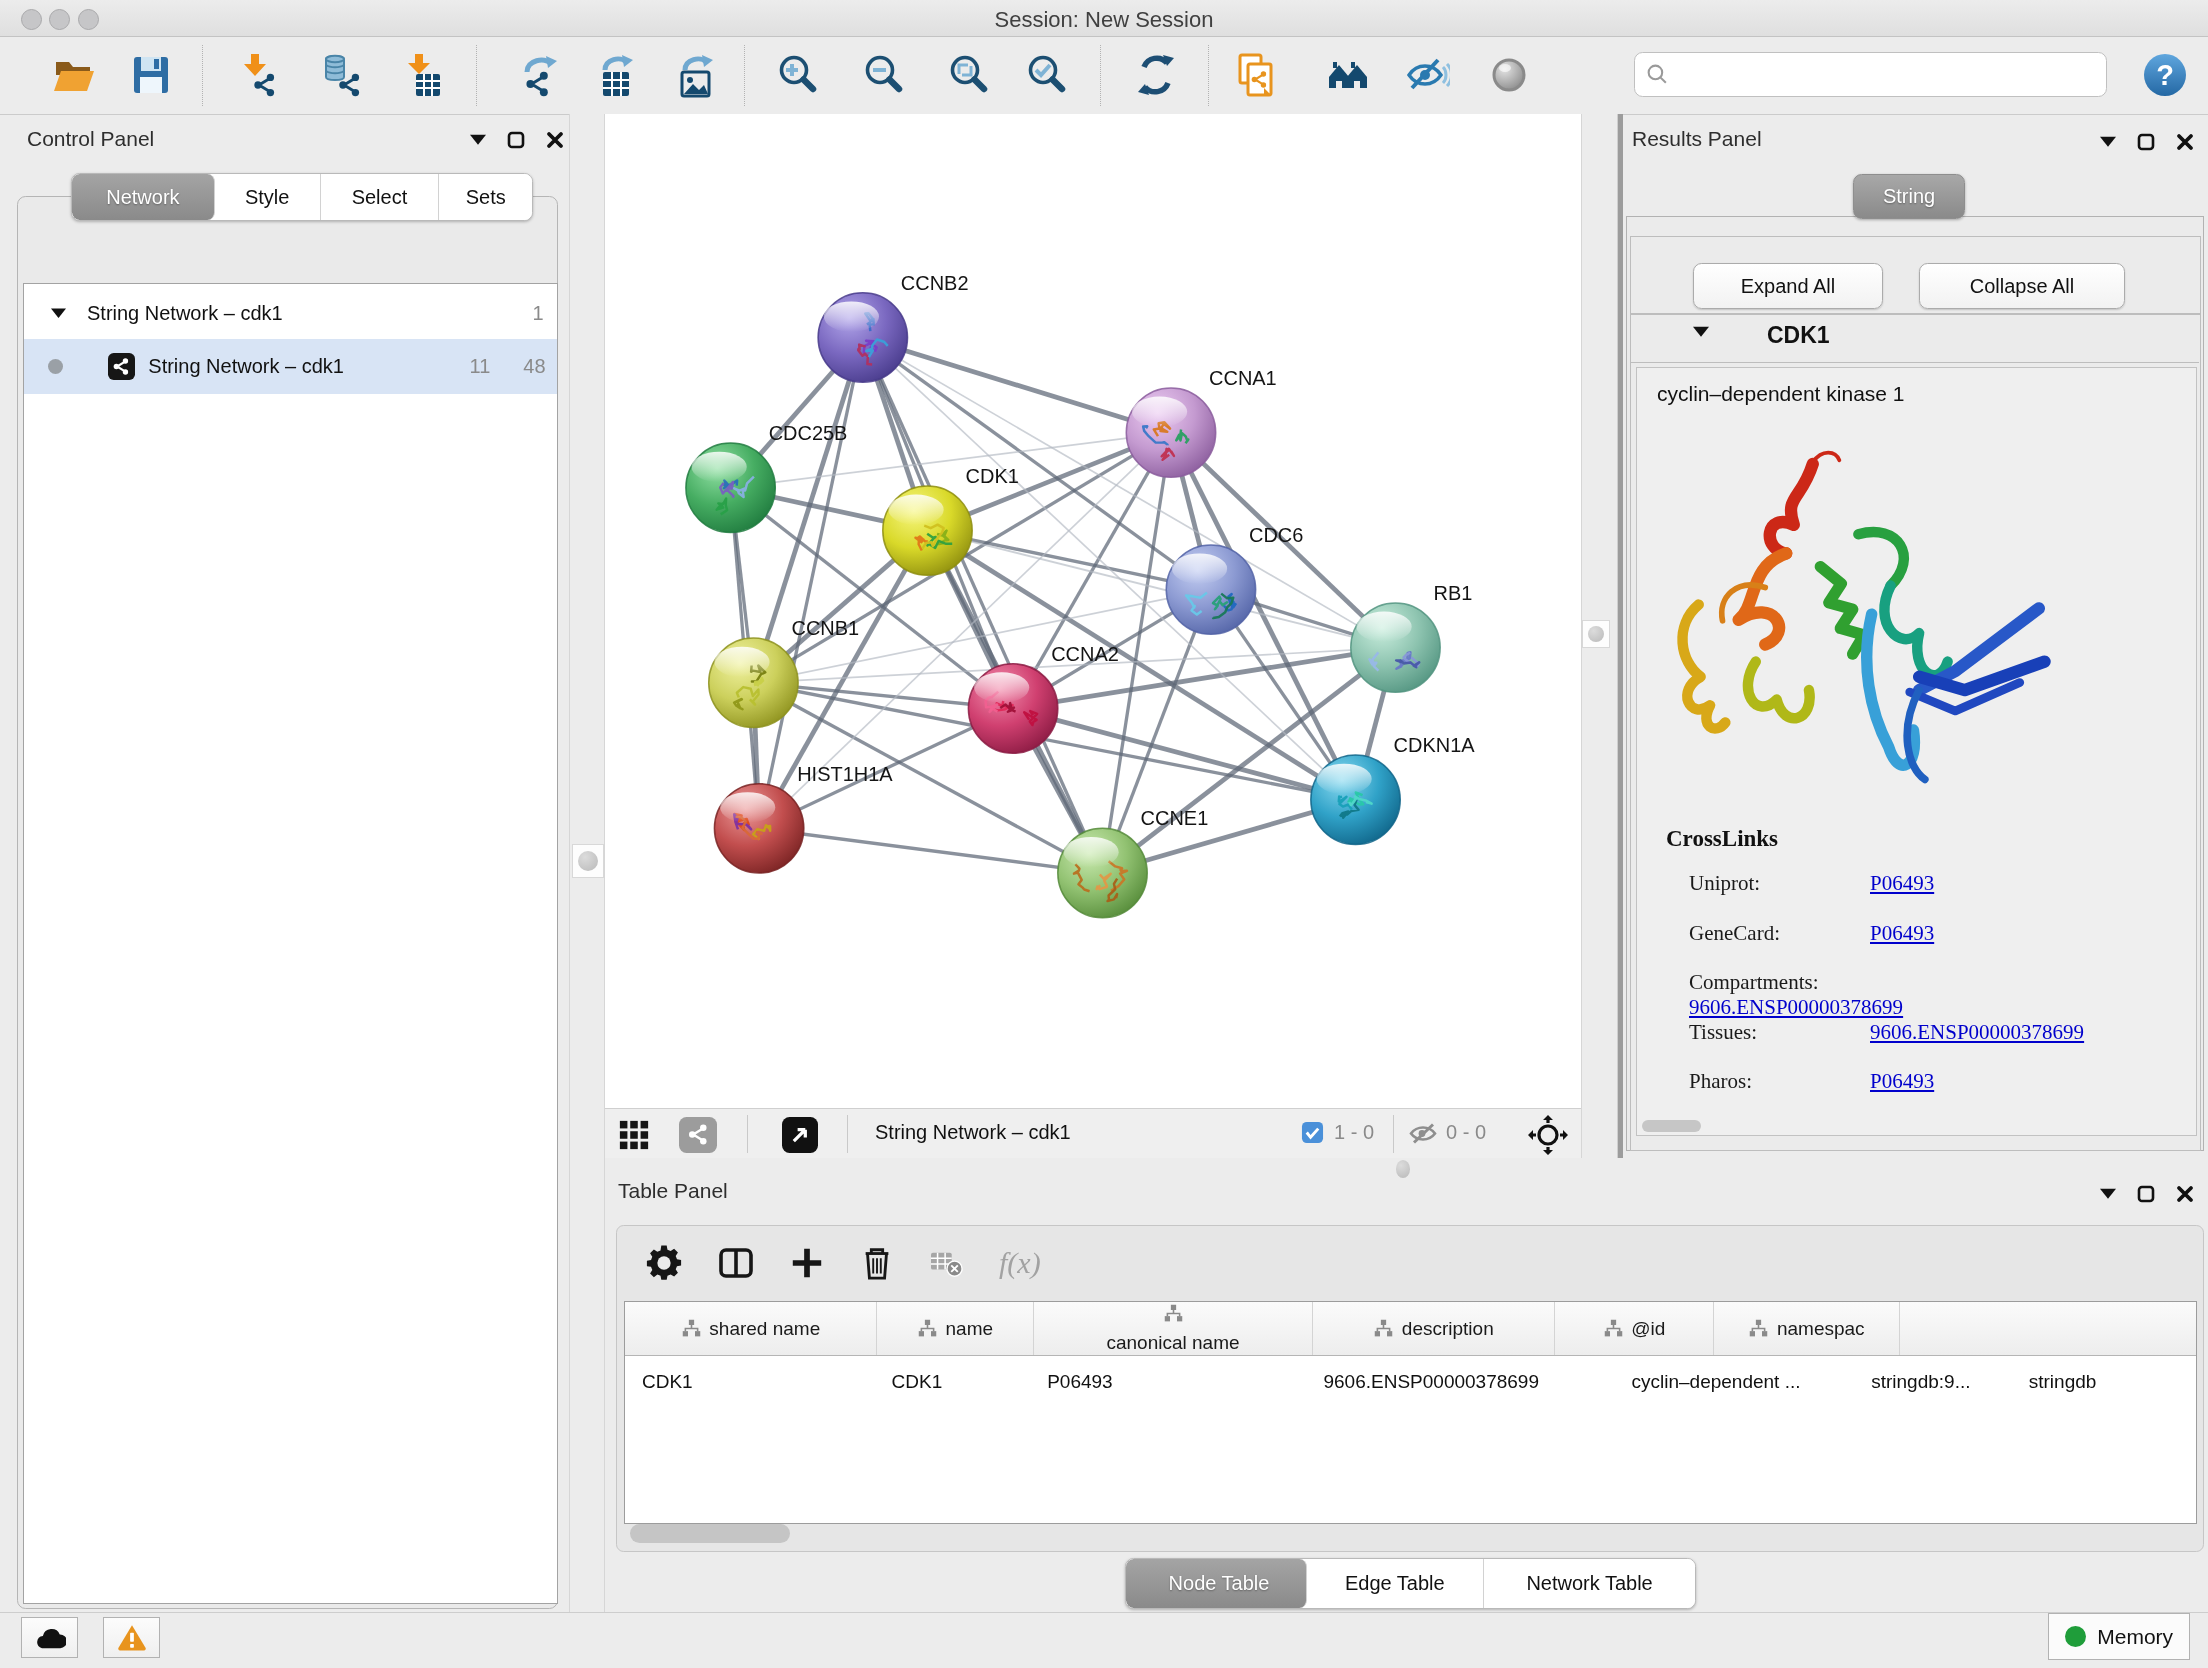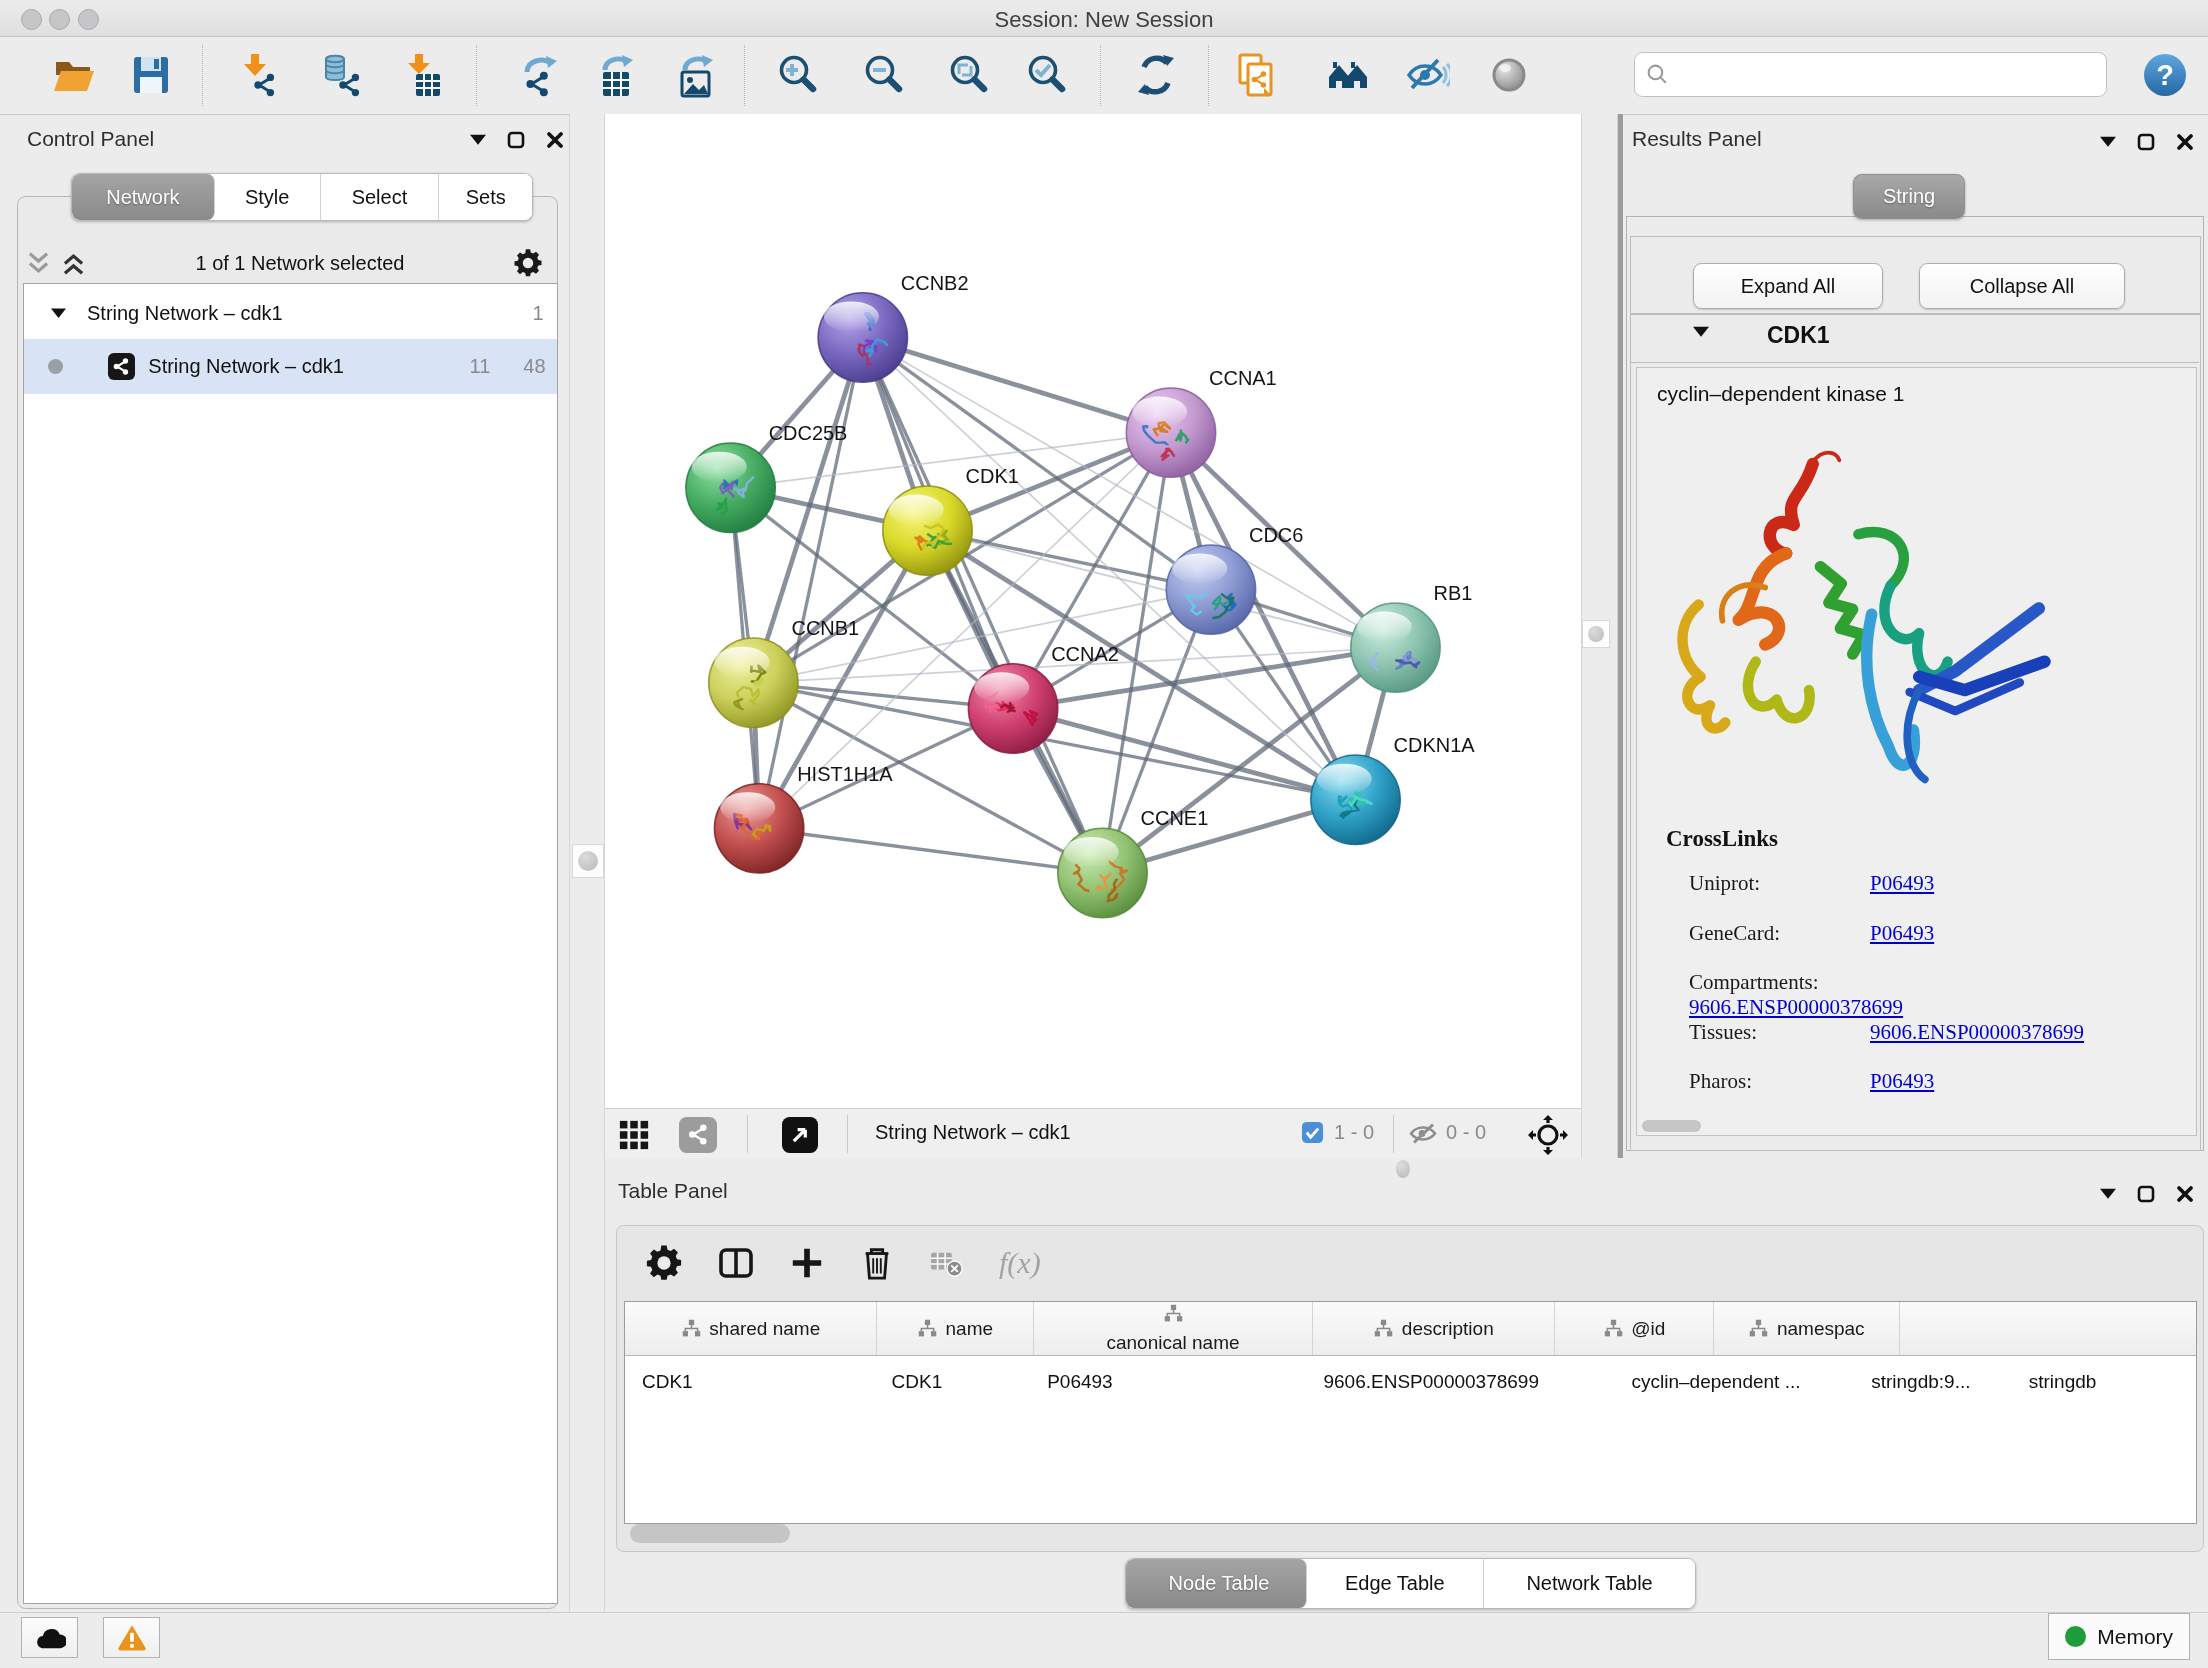--- a/index.html
+++ b/index.html
@@ -300,36 +300,20 @@
         <path d="M3 3L15 15M15 3L3 15" stroke="#111" stroke-width="3.8" stroke-linecap="round"></path>
       </svg>
   </div>
   <div id="cp-box" class="abs boxed"></div>
   <div id="ctl-tabs" class="abs seg" style="left:71px;top:173px;height:46px">
       <div class="segItem active" style="width: 138px;">Network</div>
       <div class="segItem" style="width: 101px;">Style</div>
       <div class="segItem" style="width: 114px;">Select</div>
       <div class="segItem" style="width: 89px;">Sets</div>
     </div>
-  <div id="cp-selbar" class="abs">
-    <svg width="27" height="25" viewBox="0 0 22 20">
-        <g stroke="#9a9a9a" stroke-width="2.6" fill="none">
-          <path d="M4 2l7 6 7-6M4 10l7 6 7-6"></path>
-        </g>
-      </svg>
-    <svg width="27" height="25" viewBox="0 0 22 20" style="margin-left:7.6px">
-        <g stroke="#333" stroke-width="2.6" fill="none">
-          <path d="M4 18l7-6 7 6M4 10l7-6 7 6"></path>
-        </g>
-      </svg>
-    <div style="flex:1;text-align:center;font-size:20px">1 of 1 Network selected</div>
-    <svg width="30" height="30" viewBox="0 0 24 24" style="margin-right:5.7px;color:#1a1a1a">
-        <use href="#gearG"></use>
-      </svg>
-  </div>
   <div id="cp-tree" class="abs">
     <div class="treeRow" style="top:3.8px;height:51px">
       <svg width="15" height="10.5" viewBox="0 0 16 10" style="margin-left:27px">
           <path d="M0 0h16l-8 10z" fill="#111"></path>
         </svg>
       <span style="margin-left:21px">String Network – cdk1</span>
       <span class="cGray" style="margin-left:auto;margin-right:13.3px">1</span>
     </div>
     <div id="tree-child" class="treeRow" style="top:55px;height:55px">
       <span style="width:15px;height:15px;border-radius:50%;background:#9aa0a6;margin-left:24px"></span>

